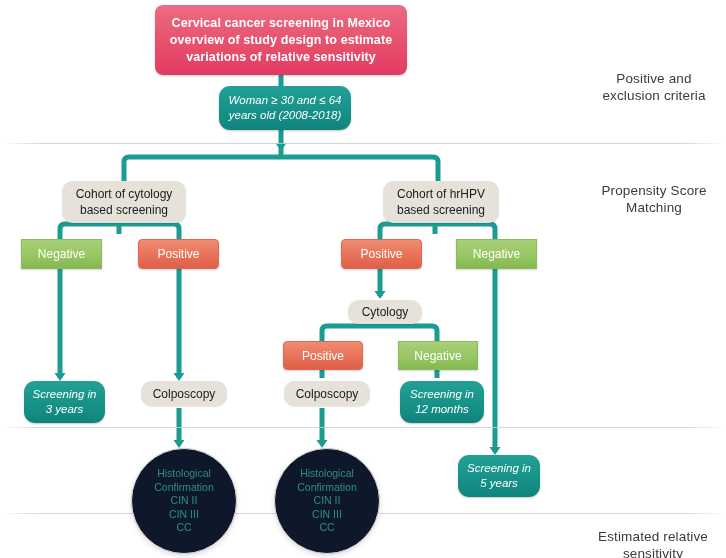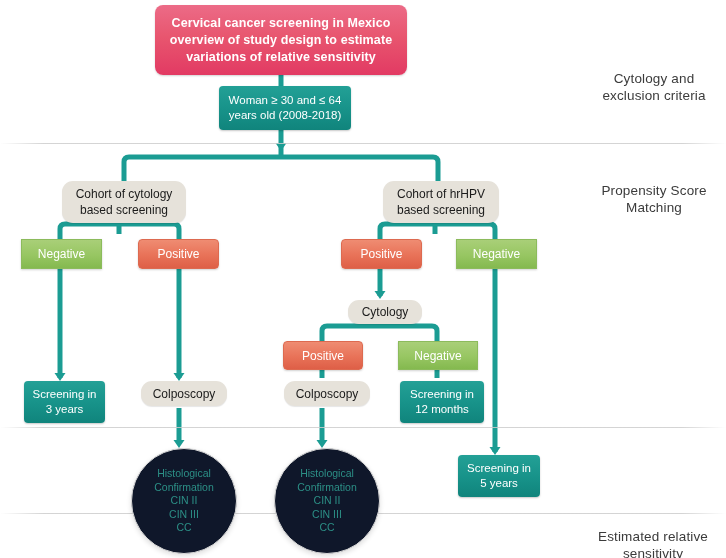--- a/index.html
+++ b/index.html
@@ -50,31 +50,32 @@
     text-align: center;
     display: flex;
     align-items: center;
     justify-content: center;
     letter-spacing: 0.1px;
   }
 
   
   .teal-box {
     position: absolute;
-    border-radius: 4px;
+    border-radius: 11px;
     background: linear-gradient(to bottom, #23a096 0%, #179289 55%, #10847c 100%);
     box-shadow: 0 1px 2px rgba(0,0,0,0.22);
     color: #ffffff;
     font-size: 11.5px;
     line-height: 15px;
     text-align: center;
     display: flex;
     align-items: center;
     justify-content: center;
     padding: 2px 4px;
+    font-style: italic;
   }
 
   
   .neutral-box {
     position: absolute;
     border-radius: 11px;
     background: #e6e2da;
     color: #1b1b1b;
     font-size: 12px;
     line-height: 16px;
@@ -292,21 +293,21 @@
     <div>
       <div>Histological</div>
       <div>Confirmation</div>
       <div>CIN II</div>
       <div>CIN III</div>
       <div>CC</div>
     </div>
   </div>
 
   <div class="stage-label" style="left:586px; top:70px; width:136px;">
-    <div>Cytology and</div>
+    <div>Positive and</div>
     <div>exclusion criteria</div>
   </div>
 
   <div class="stage-label" style="left:586px; top:182px; width:136px;">
     <div>Propensity Score</div>
     <div>Matching</div>
   </div>
 
 
 

